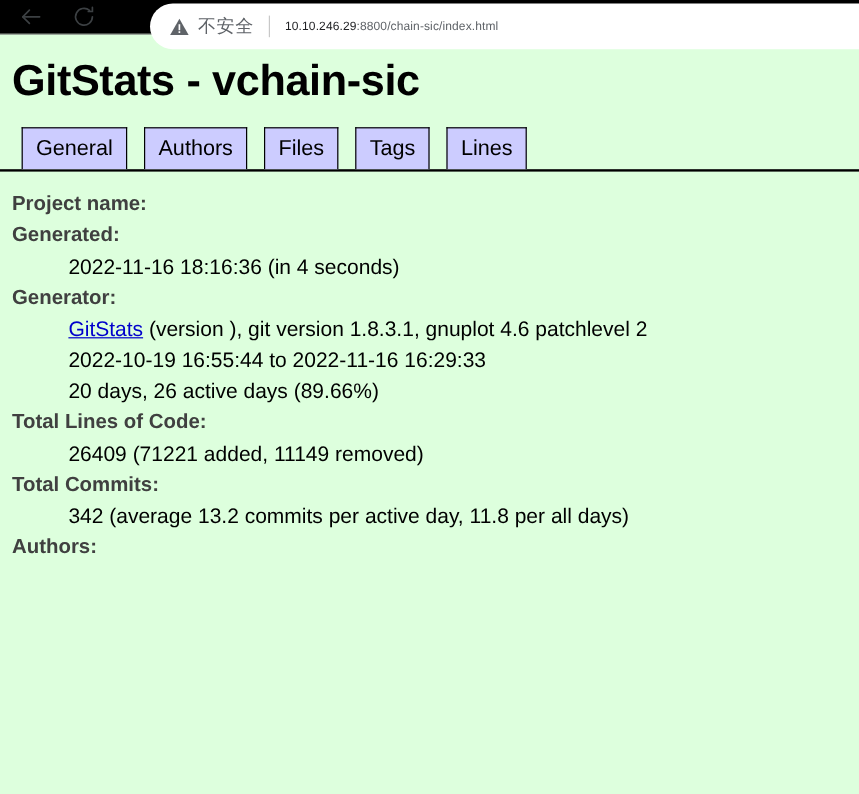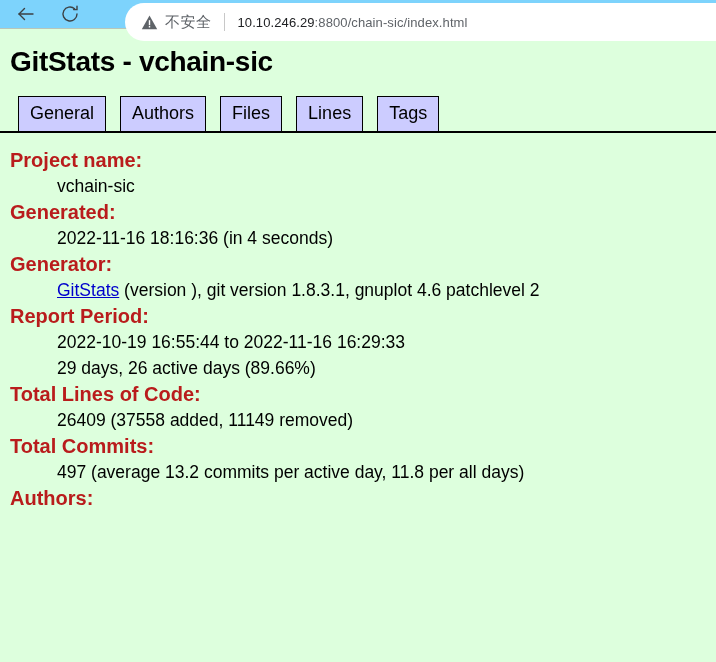--- a/index.html
+++ b/index.html
@@ -11,21 +11,21 @@
     height: 662px;
     overflow: hidden;
     background: #ddffdd;
     font-family: "Liberation Sans", sans-serif;
   }
 
   
   .browser-toolbar {
     position: relative;
     height: 29px;
-    background: #7dd3fc;
+    background: #000000;
     border-bottom: 1px solid #b9c6b9;
     box-sizing: border-box;
     display: flex;
     align-items: center;
   }
   .nav-btn {
     width: 36px;
     height: 36px;
     margin-left: 8px;
     display: flex;
@@ -64,37 +64,37 @@
     letter-spacing: 0.5px;
   }
   .url-divider {
     width: 1px;
     height: 18px;
     background: #c8c8c8;
     margin: 0 13px 0 12px;
     flex: 0 0 auto;
   }
   .url-text {
-    font-size: 13px;
+    font-size: 10px;
     white-space: nowrap;
     overflow: hidden;
     letter-spacing: 0.1px;
   }
   .url-host { color: #202124; }
   .url-rest { color: #5f6368; }
 
   
   .page {
     background: #ddffdd;
     padding: 0 10px;
     box-sizing: border-box;
     height: 618px;
   }
   h1.page-title {
-    font-size: 28px;
+    font-size: 36px;
     font-weight: bold;
     color: #000000;
     margin: 17px 0 0 0;
     letter-spacing: -0.3px;
   }
 
   .tab-bar {
     margin-top: 18px;
     border-bottom: 2px solid #000000;
     height: 37px;
@@ -117,23 +117,23 @@
     box-sizing: border-box;
     height: 35px;
     white-space: nowrap;
   }
 
   dl.stats {
     margin: 14px 0 0 0;
     padding: 0;
   }
   dl.stats dt {
-    font-size: 20px;
+    font-size: 17px;
     font-weight: bold;
-    color: #b91c1c;
+    color: #404040;
     line-height: 26px;
     margin: 0;
   }
   dl.stats dd {
     font-size: 17.5px;
     font-weight: normal;
     color: #000000;
     line-height: 26px;
     margin: 0 0 0 47px;
     white-space: nowrap;
@@ -182,44 +182,42 @@
 </div>
 
 <div class="page">
 
   <h1 class="page-title">GitStats - vchain-sic</h1>
 
   <div class="tab-bar">
     <div class="tab">General</div>
     <div class="tab">Authors</div>
     <div class="tab">Files</div>
+    <div class="tab">Tags</div>
     <div class="tab">Lines</div>
-    <div class="tab">Tags</div>
   </div>
 
   <dl class="stats">
 
     <dt>Project name:</dt>
-    <dd>vchain-sic</dd>
 
     <dt>Generated:</dt>
     <dd>2022-11-16 18:16:36 (in 4 seconds)</dd>
 
     <dt>Generator:</dt>
     <dd><a href="#">GitStats</a><span> (version ), git version 1.8.3.1, gnuplot 4.6 patchlevel 2</span></dd>
 
-    <dt>Report Period:</dt>
     <dd>2022-10-19 16:55:44 to 2022-11-16 16:29:33</dd>
 
-    <dd>29 days, 26 active days (89.66%)</dd>
+    <dd>20 days, 26 active days (89.66%)</dd>
 
 
     <dt>Total Lines of Code:</dt>
-    <dd>26409 (37558 added, 11149 removed)</dd>
+    <dd>26409 (71221 added, 11149 removed)</dd>
 
     <dt>Total Commits:</dt>
-    <dd>497 (average 13.2 commits per active day, 11.8 per all days)</dd>
+    <dd>342 (average 13.2 commits per active day, 11.8 per all days)</dd>
 
     <dt>Authors:</dt>
 
   </dl>
 
 </div>
 
 </body></html>

